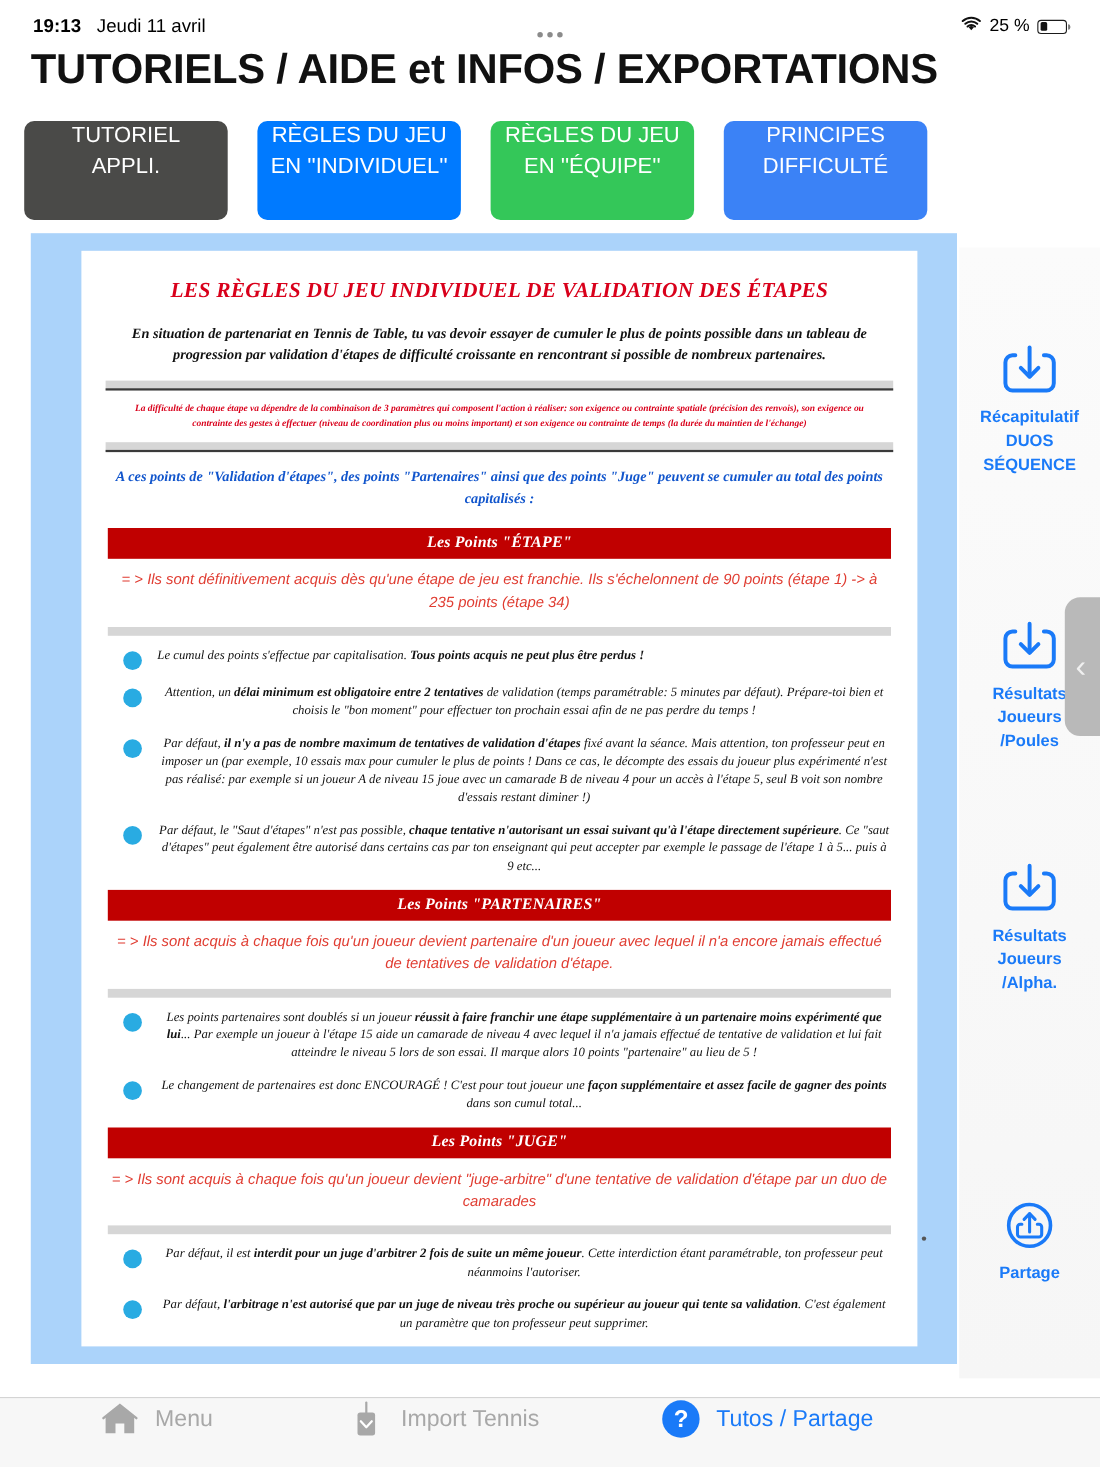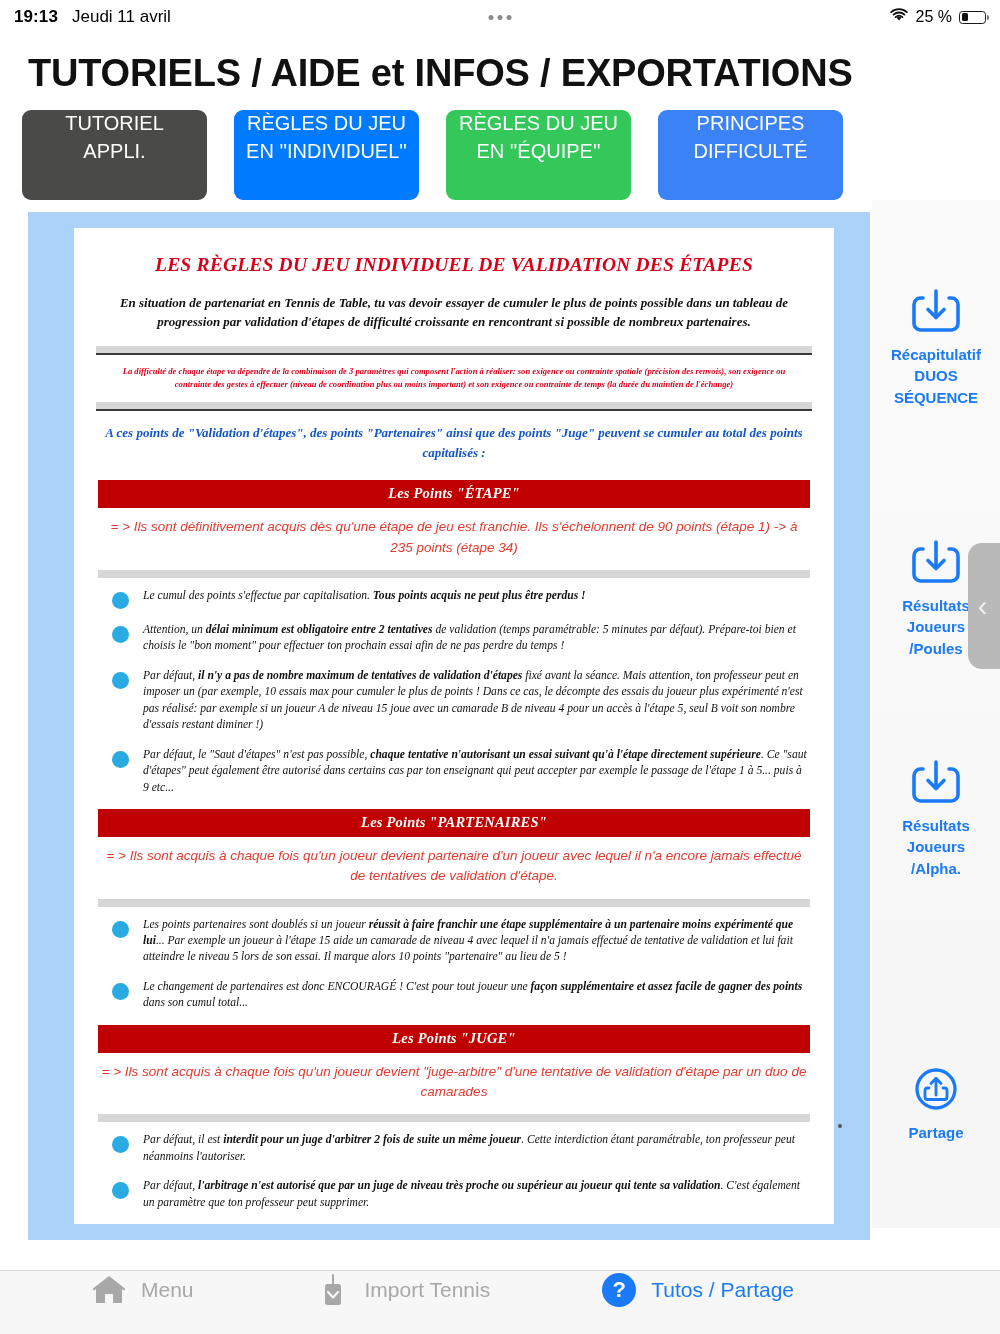--- a/index.html
+++ b/index.html
@@ -7,42 +7,42 @@
     width: 1000px; height: 1334px;
     background: #ffffff;
     font-family: "Liberation Sans", sans-serif;
     overflow: hidden;
   }
   .screen { position: relative; width: 1000px; height: 1334px; background: #fff; }
 
   
   .statusbar {
     position: absolute; top: 0; left: 0; width: 1000px; height: 34px;
-    display: flex; align-items: center; padding: 0 14px;
+    display: flex; align-items: flex-end; padding: 0 30px;
     font-size: 17px; color: #000; font-weight: 500;
   }
   .sb-time { font-weight: 600; letter-spacing: .1px; }
   .sb-date { margin-left: 14px; font-weight: 400; }
   .sb-dots { position: absolute; left: 50%; transform: translateX(-50%); display: flex; gap: 4px; }
   .sb-dots i { width: 5px; height: 5px; border-radius: 50%; background: #8b8b8b; display: block; }
   .sb-right { margin-left: auto; display: flex; align-items: center; gap: 7px; }
   .sb-pct { font-size: 16px; font-weight: 400; }
   .batt {
     position: relative; width: 27px; height: 13px; border: 1.6px solid #1a1a1a;
     border-radius: 3.5px;
   }
   .batt::after {
     content: ""; position: absolute; right: -4px; top: 3.5px;
     width: 2px; height: 5px; background: #777; border-radius: 0 2px 2px 0;
   }
   .batt-fill { position: absolute; left: 1.5px; top: 1.5px; bottom: 1.5px; width: 25%; background: #111; border-radius: 1.5px; }
 
   
   .page-title {
-    position: absolute; top: 52px; left: 28px;
+    position: absolute; top: 42px; left: 28px;
     font-size: 38px; font-weight: 700; color: #111;
     letter-spacing: -0.2px; font-family: "Liberation Sans", sans-serif;
   }
 
   
   .tabbtns {
     position: absolute; top: 110px; left: 22px;
     display: flex; gap: 27px;
   }
   .tabbtn {
@@ -108,26 +108,27 @@
   .bullet {
     display: flex; align-items: flex-start; margin-bottom: 13px;
   }
   .bullet .dot {
     flex: 0 0 auto; width: 17px; height: 17px; border-radius: 50%;
     background: #29abe2; margin: 4px 14px 0 14px;
   }
   .bullet .txt {
     color: #111; font-size: 11.6px; line-height: 1.42;
     font-family: "Liberation Serif", serif;
+    text-align: center;
   }
   .bullet .txt b { font-weight: 700; }
 
   
   .rail {
-    position: absolute; left: 872px; top: 200px; width: 128px; height: 1028px;
+    position: absolute; left: 872px; top: 225px; width: 128px; height: 1028px;
     background: linear-gradient(180deg,#fbfbfb 0%,#f6f6f6 100%);
   }
   .rail-item {
     position: absolute; left: 0; width: 128px;
     display: flex; flex-direction: column; align-items: center;
     cursor: pointer;
   }
   .rail-label {
     margin-top: 8px; text-align: center; color: #1a7af8;
     font-size: 15px; font-weight: 700; line-height: 1.42;

